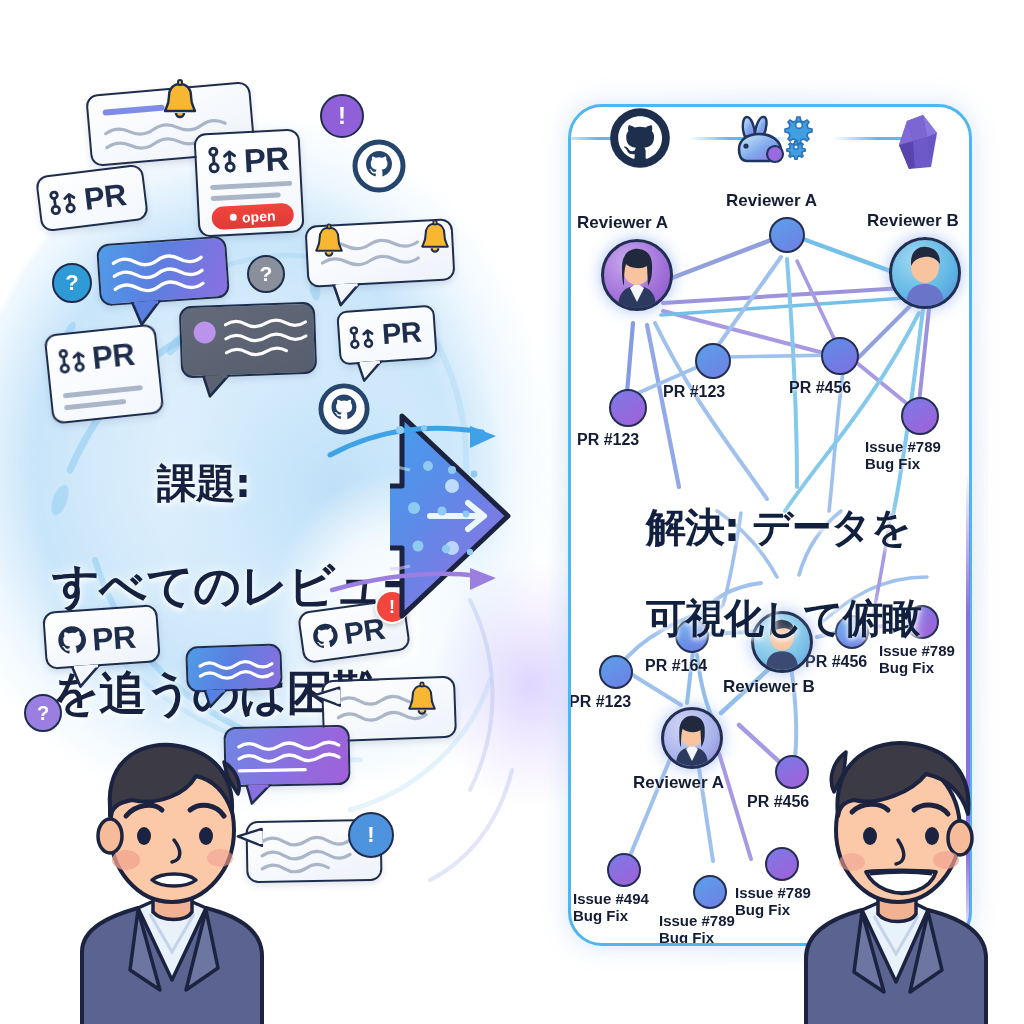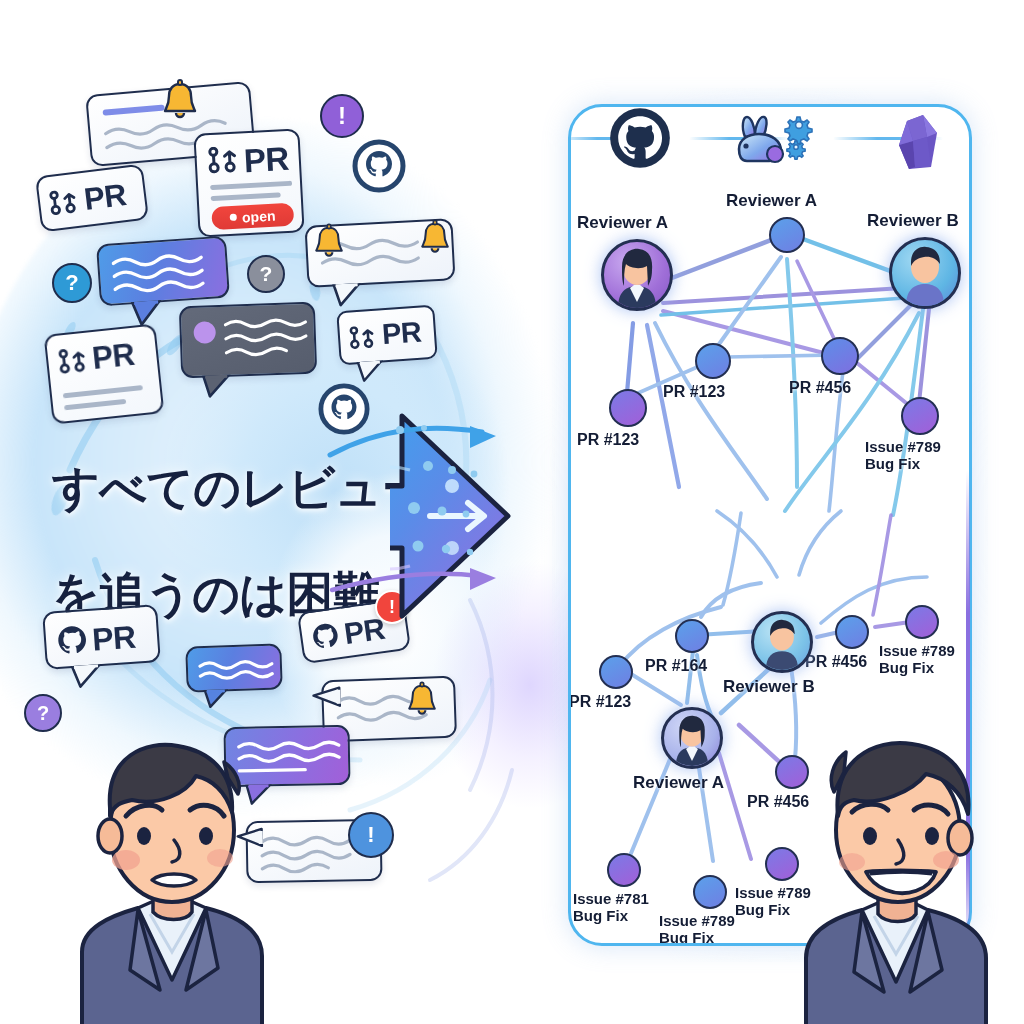--- a/index.html
+++ b/index.html
@@ -272,20 +272,21 @@
     <div class="line" style="left:11px;top:58px;width:80px;height:5px;"></div>
     <div class="line" style="left:11px;top:70px;width:62px;height:5px;"></div>
   </div>
 
   <svg class="gh" style="left:318px;top:383px;" width="52" height="52" viewBox="0 0 54 54">
     <circle cx="27" cy="27" r="24" fill="#fff" stroke="#26456d" stroke-width="5"></circle>
     <path d="M27 12c-7.2 0-13 5.8-13 13 0 5.7 3.7 10.6 8.9 12.3.65.12.89-.28.89-.63v-2.2c-3.6.78-4.4-1.74-4.4-1.74-.6-1.5-1.46-1.9-1.46-1.9-1.2-.8.09-.79.09-.79 1.32.09 2.02 1.36 2.02 1.36 1.17 2.01 3.07 1.43 3.82 1.1.12-.85.46-1.43.83-1.76-2.88-.33-5.9-1.44-5.9-6.4 0-1.42.5-2.58 1.34-3.49-.14-.33-.58-1.65.12-3.44 0 0 1.1-.35 3.6 1.33a12.4 12.4 0 0 1 6.55 0c2.5-1.68 3.6-1.33 3.6-1.33.7 1.79.26 3.11.13 3.44.84.91 1.34 2.07 1.34 3.49 0 4.98-3.03 6.07-5.92 6.39.47.4.88 1.2.88 2.42v3.59c0 .35.23.76.89.63A13.01 13.01 0 0 0 40 25c0-7.2-5.8-13-13-13z" fill="#26456d"></path>
   </svg>
 
   <div class="headline" id="headline-left">
+    <span class="l1">課題:</span>
     <span>すべてのレビュー</span><br>
     <span>を追うのは困難</span>
   </div>
 
   <div class="bub white" style="left:44px;top:608px;width:115px;height:58px;transform:rotate(-4deg);">
     <svg width="34" height="34" style="position:absolute;left:9px;top:11px;" viewBox="0 0 54 54">
       <path d="M27 5c-12.2 0-22 9.8-22 22 0 9.7 6.3 18 15.1 20.9 1.1.2 1.5-.5 1.5-1.1v-3.7c-6.1 1.3-7.5-2.9-7.5-2.9-1-2.6-2.5-3.3-2.5-3.3-2-1.4.15-1.35.15-1.35 2.25.15 3.45 2.3 3.45 2.3 2 3.4 5.2 2.4 6.5 1.85.2-1.45.8-2.45 1.4-3-4.9-.55-10-2.45-10-10.9 0-2.4.85-4.4 2.3-5.95-.25-.55-1-2.8.2-5.85 0 0 1.85-.6 6.1 2.25a21 21 0 0 1 11.1 0c4.25-2.85 6.1-2.25 6.1-2.25 1.2 3.05.45 5.3.2 5.85 1.45 1.55 2.3 3.55 2.3 5.95 0 8.5-5.15 10.35-10.05 10.9.8.7 1.5 2.05 1.5 4.15v6.1c0 .6.4 1.3 1.5 1.1C42.7 45 49 36.7 49 27c0-12.2-9.8-22-22-22z" fill="#1f2d4d"></path>
     </svg>
     <div class="prtxt" style="left:46px;top:11px;font-size:32px;">PR</div>
     <svg width="34" height="24" style="position:absolute;left:22px;top:54px;">
@@ -600,34 +601,38 @@
         <ellipse cx="33" cy="27" rx="14" ry="16" fill="#f8c4a0"></ellipse>
         <path d="M18,25 C18,10 28,6 35,7 C45,8 49,16 48,28 C48,36 46,40 44,44 L43,24 C36,28 26,26 22,22 C20,28 20,36 20,44 C18,40 18,32 18,25z" fill="#21293f"></path>
       </svg>
     </div>
     <div class="nlabel" style="left:62px;top:666px;width:120px;font-size:17px;">Reviewer A</div>
 
     <div class="node purp" style="left:204px;top:648px;width:34px;height:34px;"></div>
     <div class="nlabel" style="left:176px;top:686px;width:96px;font-size:16px;">PR #456</div>
 
     <div class="node purp" style="left:36px;top:746px;width:34px;height:34px;"></div>
-    <div class="nlabel" style="left:2px;top:784px;width:102px;font-size:15px;">Issue #781
+    <div class="nlabel" style="left:2px;top:784px;width:102px;font-size:15px;">Issue #494
 Bug Fix</div>
 
     <div class="node blue" style="left:122px;top:768px;width:34px;height:34px;"></div>
     <div class="nlabel" style="left:88px;top:806px;width:102px;font-size:15px;">Issue #789
 Bug Fix</div>
 
     <div class="node purp" style="left:194px;top:740px;width:34px;height:34px;"></div>
     <div class="nlabel" style="left:164px;top:778px;width:102px;font-size:15px;">Issue #789
 Bug Fix</div>
 
   </div>
   <div id="panel-edge-purple"></div>
 
+  <div class="headline" id="headline-right">
+    <span>解決: データを</span><br>
+    <span>可視化して俯瞰</span>
+  </div>
 
   <svg class="person" id="person-right" style="left:770px;top:690px;" width="300" height="340" viewBox="0 0 300 340">
     <path d="M36,340 L36,268 C36,242 62,228 92,220 L158,220 C190,228 216,242 216,268 L216,340 Z" fill="#5b6490" stroke="#1b2340" stroke-width="4" stroke-linejoin="round"></path>
     <path d="M92,220 L126,292 L158,220 L142,212 L110,212 Z" fill="#e9f1fa" stroke="#1b2340" stroke-width="3.5" stroke-linejoin="round"></path>
     <path d="M104,226 L126,264 L148,226" fill="none" stroke="#c3d4e8" stroke-width="3"></path>
     <path d="M92,222 L114,302 L84,282 Z" fill="#6d76a0" stroke="#1b2340" stroke-width="3.5" stroke-linejoin="round"></path>
     <path d="M158,222 L140,302 L172,280 Z" fill="#6d76a0" stroke="#1b2340" stroke-width="3.5" stroke-linejoin="round"></path>
     <path d="M108,198 L108,224 C116,234 140,234 146,224 L146,198 Z" fill="#f0b293" stroke="#1b2340" stroke-width="3.5"></path>
     <ellipse cx="128" cy="140" rx="62" ry="72" fill="#fbc9a7" stroke="#1b2340" stroke-width="4"></ellipse>
     <ellipse cx="190" cy="148" rx="12" ry="17" fill="#f6bb98" stroke="#1b2340" stroke-width="3.5"></ellipse>

